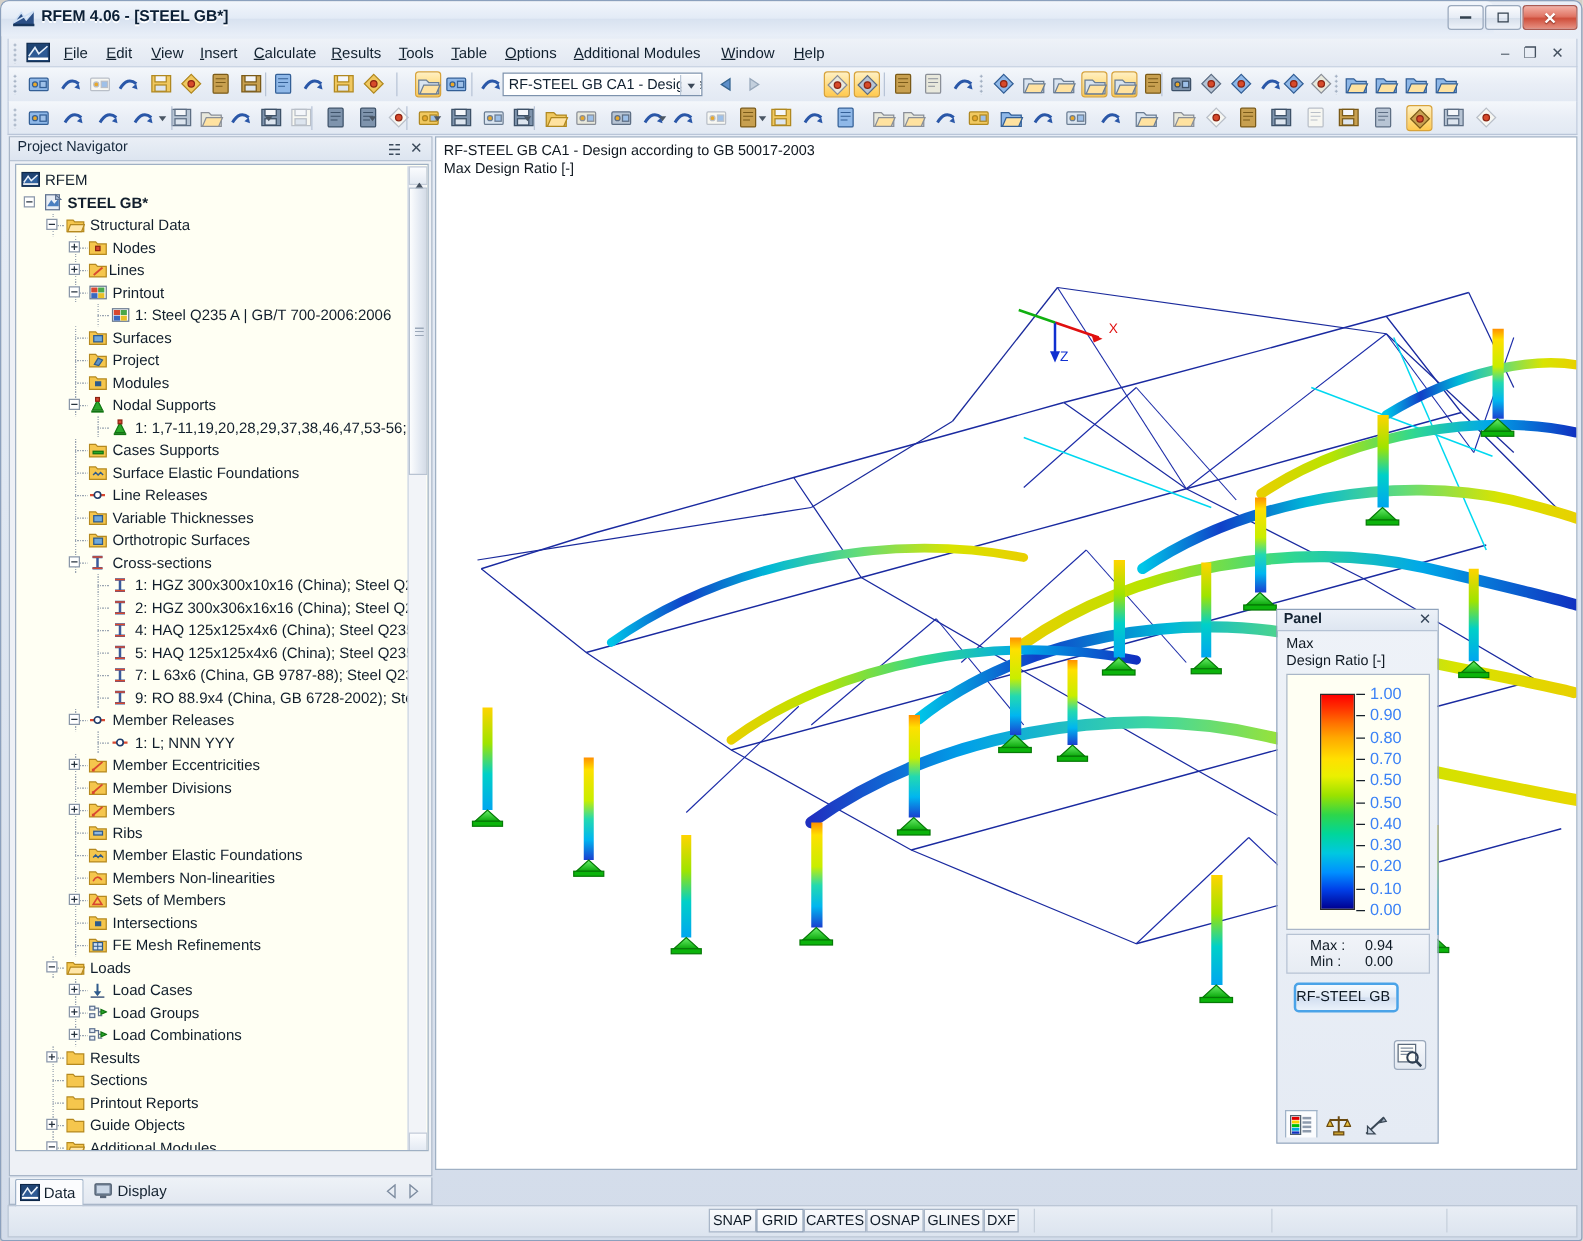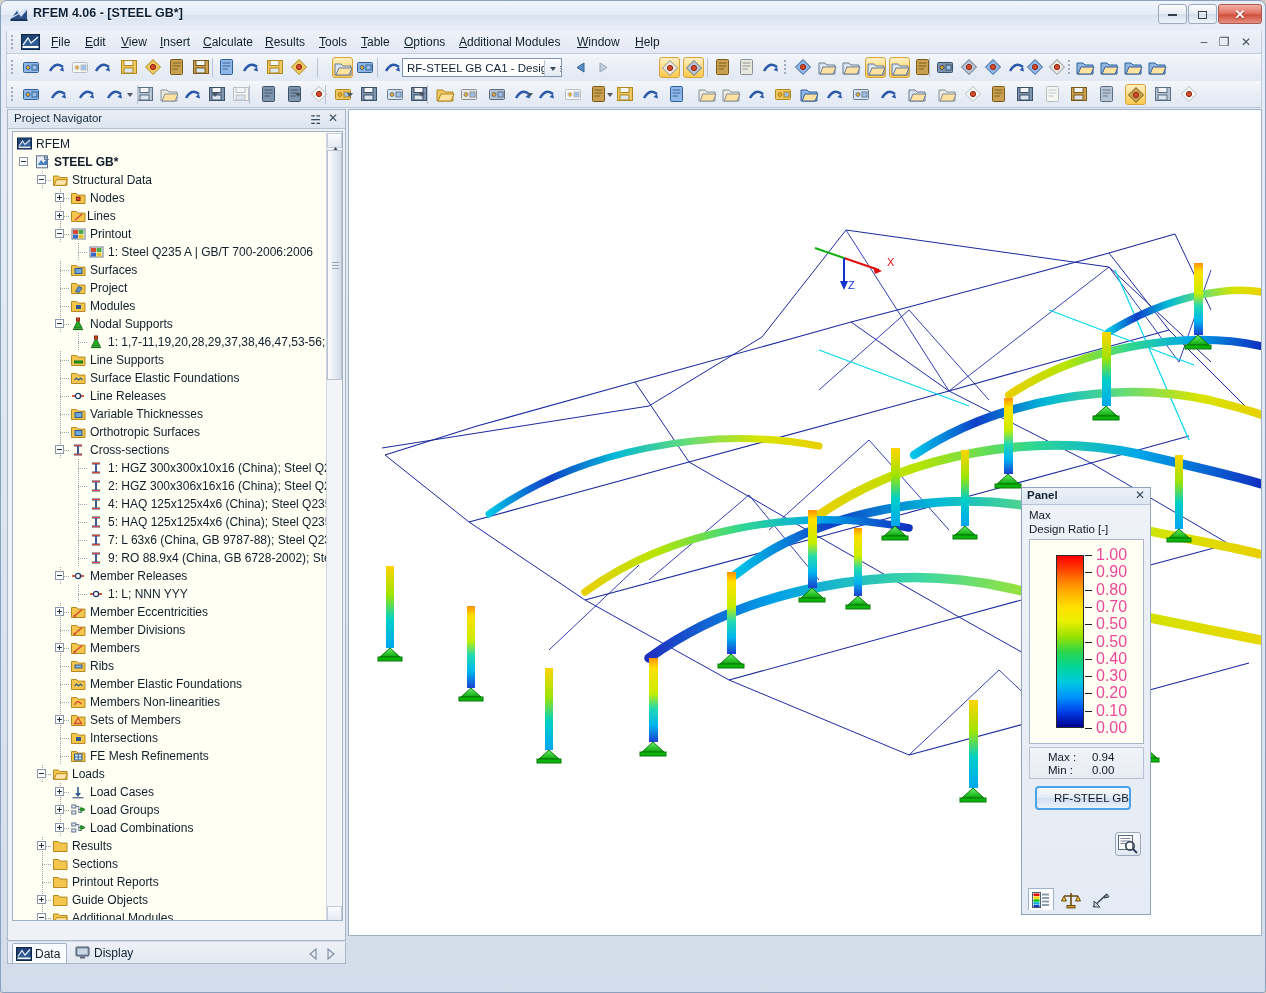--- a/index.html
+++ b/index.html
@@ -190,21 +190,21 @@
     background-image: repeating-linear-gradient(90deg,#9aa5b2 0 1px, transparent 1px 2px);
   }
 
   
   #nav-tabs {
     position:absolute; left:6px; top:941px; width:339px; height:22px;
     background: linear-gradient(180deg,#eef2f7 0%,#e2e8f1 100%);
     border:1px solid #a9b6c8; border-top:none;
   }
   .navtab {
-    position:absolute; top:1px; height:20px; font-size:12px; color:#12202e;
+    position:absolute; top:1px; height:32px; font-size:12px; color:#12202e;
     line-height:20px; padding-left:22px; padding-right:6px; cursor:pointer;
   }
   .navtab.sel {
     background:#fbfcfe; border:1px solid #9fb2c8; border-bottom:none; border-radius:2px 2px 0 0;
   }
   #nav-tab-arrows { position:absolute; right:8px; top:4px; }
 
   
   #viewport {
     position:absolute; left:347px; top:108px; width:914px; height:827px;
@@ -250,35 +250,35 @@
     background: linear-gradient(180deg,
       #ff0000 0%, #ff3000 6%, #ff7000 13%, #ffa800 20%,
       #ffe000 30%, #eaf000 38%, #9ae200 47%,
       #2ed64a 56%, #00d69a 65%, #00c8e0 74%,
       #0090ff 83%, #0040e8 91%, #000090 100%);
   }
   .leg-tick {
     position:absolute; left:55px; width:7px; height:1px; background:#16202a;
   }
   .leg-val {
-    position:absolute; left:66px; font-size:16px; color:#ec4899; line-height:12px;
+    position:absolute; left:66px; font-size:13px; color:#3b82f6; line-height:12px;
   }
   #legend-minmax {
     position:absolute; left:7px; top:259px; width:115px; height:32px;
     background: linear-gradient(180deg,#f1f4f9,#e7ecf3);
     border:1px solid #b6c2d3;
   }
   .mm-row { position:absolute; left:0; width:115px; font-size:11.5px; color:#0f1a25; }
   .mm-lab { position:absolute; left:18px; }
   .mm-val { position:absolute; left:62px; }
   #panel-action {
-    position:absolute; left:13px; top:298px; width:96px; height:24px;
+    position:absolute; left:13px; top:298px; width:84px; height:24px;
     background: linear-gradient(180deg,#f6fafe 0%,#e2ebf6 48%,#d2def0 52%,#eaf2fb 100%);
     border:2px solid #4aa3e8; border-radius:4px;
-    font-size:11.5px; color:#0d1823; text-align:right; line-height:21px;
+    font-size:11.5px; color:#0d1823; text-align:left; line-height:21px;
     cursor:pointer; font-weight:500;
   }
   #panel-zoom-btn {
     position:absolute; left:93px; top:344px; width:26px; height:24px;
     background: linear-gradient(180deg,#f7f9fc,#e2e8f1);
     border:1px solid #9aa8bb; border-radius:3px; cursor:pointer;
   }
   #panel-tabs {
     position:absolute; left:6px; bottom:2px; width:118px; height:24px;
   }
@@ -1069,21 +1069,21 @@
               </svg></span>
             <span class="tlabel" style="left: 19px;">1: 1,7-11,19,20,28,29,37,38,46,47,53-56; Y</span>
           </div>
           <div class="dotline-h" style="left: 47px; top: 228px; width: 10px;"></div>
           <div class="dotline-v" style="left: 47px; top: 219px; height: 18px;"></div>
           <div class="tnode" style="left: 58px; top: 219px;">
             <span class="ticon" style="left: 0px;"><svg width="15" height="14" viewBox="0 0 15 14">
                 <path d="M0.5 2.5 h5 l1.5 1.6 h7 v8.4 h-13.5 z" fill="#f5c64d" stroke="#b5891f"></path>
                 <rect x="3.5" y="8" width="8" height="2" fill="#2aa82a" stroke="#117511"></rect>
               </svg></span>
-            <span class="tlabel" style="left: 19px;">Line Supports</span>
+            <span class="tlabel" style="left: 19px;">Cases Supports</span>
           </div>
           <div class="dotline-h" style="left: 47px; top: 246px; width: 10px;"></div>
           <div class="dotline-v" style="left: 47px; top: 237px; height: 18px;"></div>
           <div class="tnode" style="left: 58px; top: 237px;">
             <span class="ticon" style="left: 0px;"><svg width="15" height="14" viewBox="0 0 15 14">
                 <path d="M0.5 2.5 h5 l1.5 1.6 h7 v8.4 h-13.5 z" fill="#f5c64d" stroke="#b5891f"></path>
                 <path d="M3.5 9 l2 -2 l2 2 l2 -2 l2 2" fill="none" stroke="#2f5b8c" stroke-width="1.2"></path>
               </svg></span>
             <span class="tlabel" style="left: 19px;">Surface Elastic Foundations</span>
           </div>
@@ -1425,20 +1425,21 @@
     </div>
     <span id="nav-tab-arrows">
       <svg width="30" height="12" viewBox="0 0 30 12">
         <polygon points="9,1 9,11 3,6" fill="none" stroke="#7d8ca0" stroke-width="1.1"></polygon>
         <polygon points="21,1 21,11 27,6" fill="none" stroke="#7d8ca0" stroke-width="1.1"></polygon>
       </svg>
     </span>
   </div>
 
   <div id="viewport">
+    <div id="vp-title"><span>RF-STEEL GB CA1 - Design according to GB 50017-2003</span><br><span>Max Design Ratio [-]</span></div>
 
     <svg id="model-svg" width="914" height="827" viewBox="0 0 914 827" style="position:absolute;left:0;top:0;">
       <defs>
         <linearGradient id="gCol" x1="0" y1="0" x2="0" y2="1">
           <stop offset="0%" stop-color="#ff9000"></stop>
           <stop offset="12%" stop-color="#ffe000"></stop>
           <stop offset="42%" stop-color="#c8ee00"></stop>
           <stop offset="60%" stop-color="#23d9b0"></stop>
           <stop offset="80%" stop-color="#00b6f0"></stop>
           <stop offset="100%" stop-color="#1a3fd0"></stop>
@@ -1745,14 +1746,27 @@
       <div class="ptab" style="left:60px;">
         <svg width="20" height="18" viewBox="0 0 20 18" style="margin:3px 0 0 3px;">
           <line x1="2" y1="16" x2="16" y2="3" stroke="#384654" stroke-width="1.6"></line>
           <polygon points="16,3 18,6 13,7" fill="#9aa8ba" stroke="#384654"></polygon>
           <path d="M3 16 L9 16 L3 10 Z" fill="#c8d4e2" stroke="#384654"></path>
         </svg>
       </div>
     </div>
   </div>
 
+  <div id="statusbar">
+    <div id="snap-buttons">
+        <div class="snapbtn" style="left: 560px; width: 38px;">SNAP</div>
+        <div class="snapbtn act" style="left: 598px; width: 38px;">GRID</div>
+        <div class="snapbtn" style="left: 636px; width: 50px;">CARTES</div>
+        <div class="snapbtn" style="left: 686px; width: 46px;">OSNAP</div>
+        <div class="snapbtn" style="left: 732px; width: 48px;">GLINES</div>
+        <div class="snapbtn" style="left: 780px; width: 28px;">DXF</div>
+      </div>
+    <span class="sb-cell" style="left:820px;width:190px;"></span>
+    <span class="sb-cell" style="left:1010px;width:140px;"></span>
+    <span class="sb-cell" style="left:1150px;width:100px;"></span>
+  </div>
 
 </div>
 
 </body></html>

